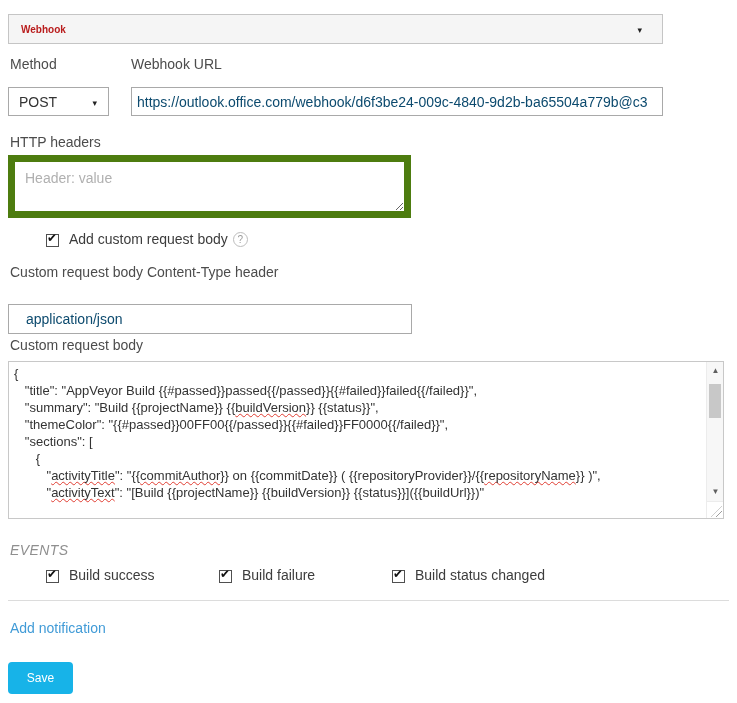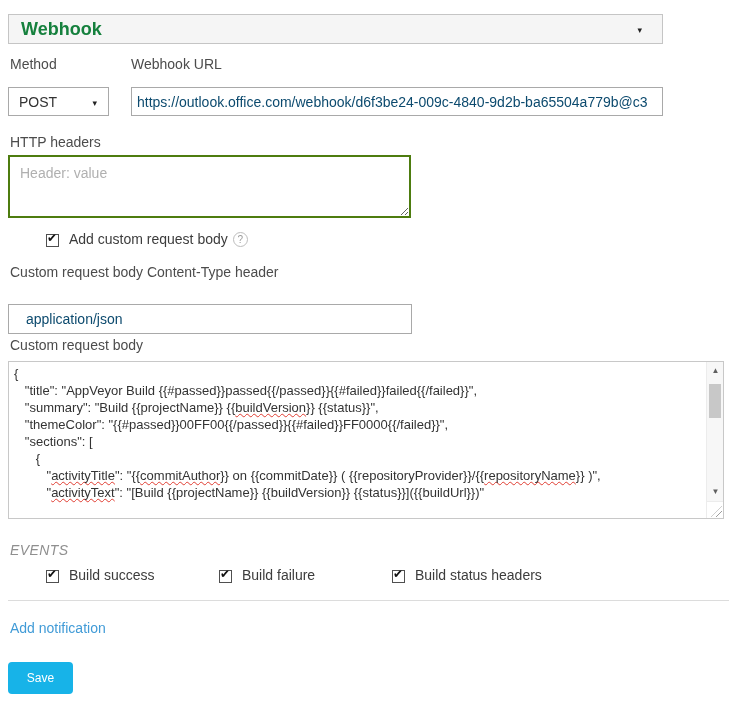--- a/index.html
+++ b/index.html
@@ -5,37 +5,37 @@
   * { margin:0; padding:0; box-sizing:border-box; }
   html,body { background:#fff; }
   body { font-family:"Liberation Sans","DejaVu Sans",sans-serif; color:#333; }
   .page { position:relative; width:737px; height:703px; background:#fff; overflow:hidden; }
 
   .label { position:absolute; font-size:14px; color:#4c4c4c; white-space:nowrap; }
 
   
   .combo-top { position:absolute; left:8px; top:14px; width:655px; height:30px;
     background:#f5f5f5; border:1px solid #c5c5c5; display:flex; align-items:center; }
-  .combo-top .val { font-size:18px; font-weight:bold; color:#15803d; padding-left:12px; }
+  .combo-top .val { font-size:10px; font-weight:bold; color:#b91c1c; padding-left:12px; }
   .caret { font-size:9px; color:#222; line-height:1; }
   .combo-top .caret { position:absolute; right:20px; top:11px; }
 
   
   .method-sel { position:absolute; left:8px; top:87px; width:101px; height:29px;
     background:#fff; border:1px solid #a9a9a9; display:flex; align-items:center; }
   .method-sel .val { font-size:14px; padding-left:10px; color:#333; }
   .method-sel .caret { position:absolute; right:11px; top:11px; }
 
   .text-input { position:absolute; background:#fff; border:1px solid #a9a9a9;
     font-family:inherit; font-size:14px; color:#0c4a6e; padding:0 6px; outline:none; }
   #url-input { left:131px; top:87px; width:532px; height:29px; padding-left:5px; }
   #ct-input { left:8px; top:304px; width:404px; height:30px; padding-left:17px; }
 
   textarea.headers { position:absolute; left:8px; top:155px; width:403px; height:63px;
-    border:2px solid #4d7c0f; font-family:inherit; font-size:14px; color:#ec4899;
+    border:7px solid #4d7c0f; font-family:inherit; font-size:14px; color:#ec4899;
     padding:8px 10px; resize:both; outline:none; }
   textarea.headers::placeholder { color:#b0b0b0; opacity:1; }
 
   
   .cb { display:inline-block; width:13px; height:13px; background:#fff;
     border:1px solid #4f4f4f; position:relative; vertical-align:middle; }
   .cb.checked::after { content:"✔"; position:absolute; left:0px; top:-4px;
     font-size:12px; font-weight:bold; color:#111; }
   .cb-row { position:absolute; font-size:14px; color:#3c3c3c; white-space:nowrap;padding-left:34px; }
   .cb-row .cb { margin-right:10px; }
@@ -127,21 +127,21 @@
   </div>
 
   <div class="events-label">EVENTS</div>
   <div class="cb-row" style="left:12px; top:567px;">
     <span class="cb checked"></span><span>Build success</span>
   </div>
   <div class="cb-row" style="left:185px; top:567px;">
     <span class="cb checked"></span><span>Build failure</span>
   </div>
   <div class="cb-row" style="left:358px; top:567px;">
-    <span class="cb checked"></span><span>Build status headers</span>
+    <span class="cb checked"></span><span>Build status changed</span>
   </div>
 
   <div class="divider"></div>
 
   <a class="link">Add notification</a>
 
   <button class="save-btn">Save</button>
 
 </div>
 

